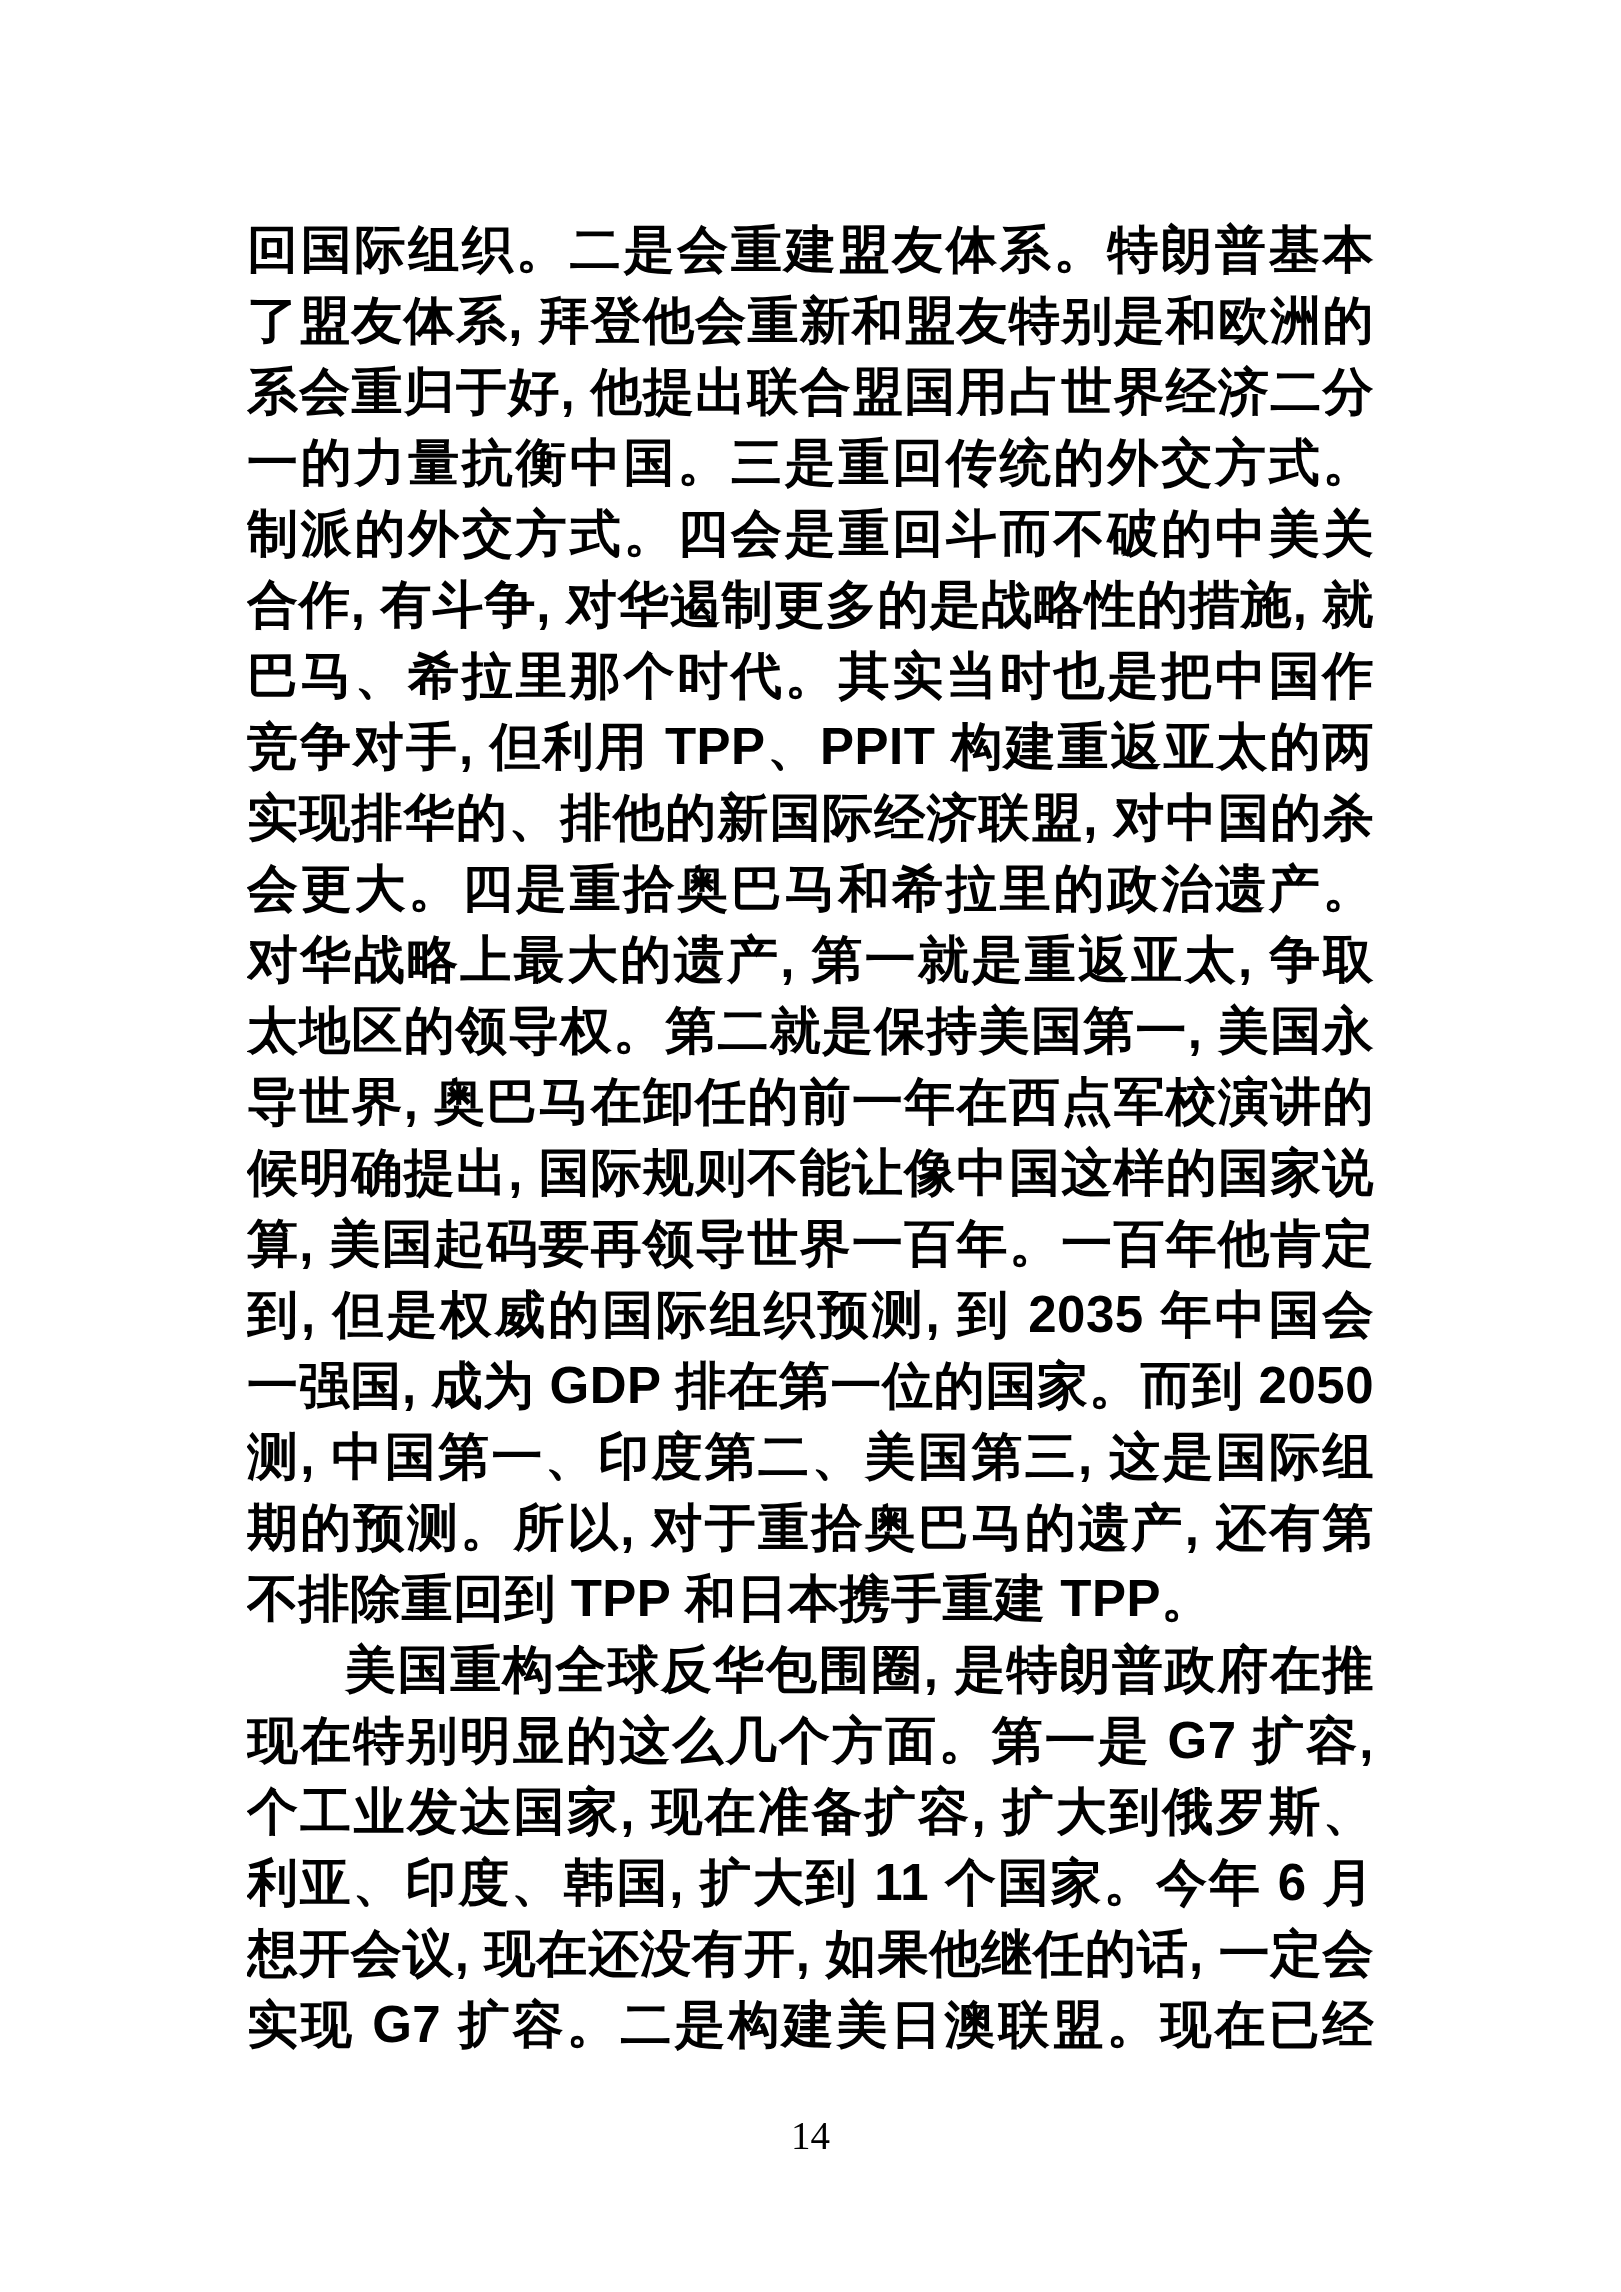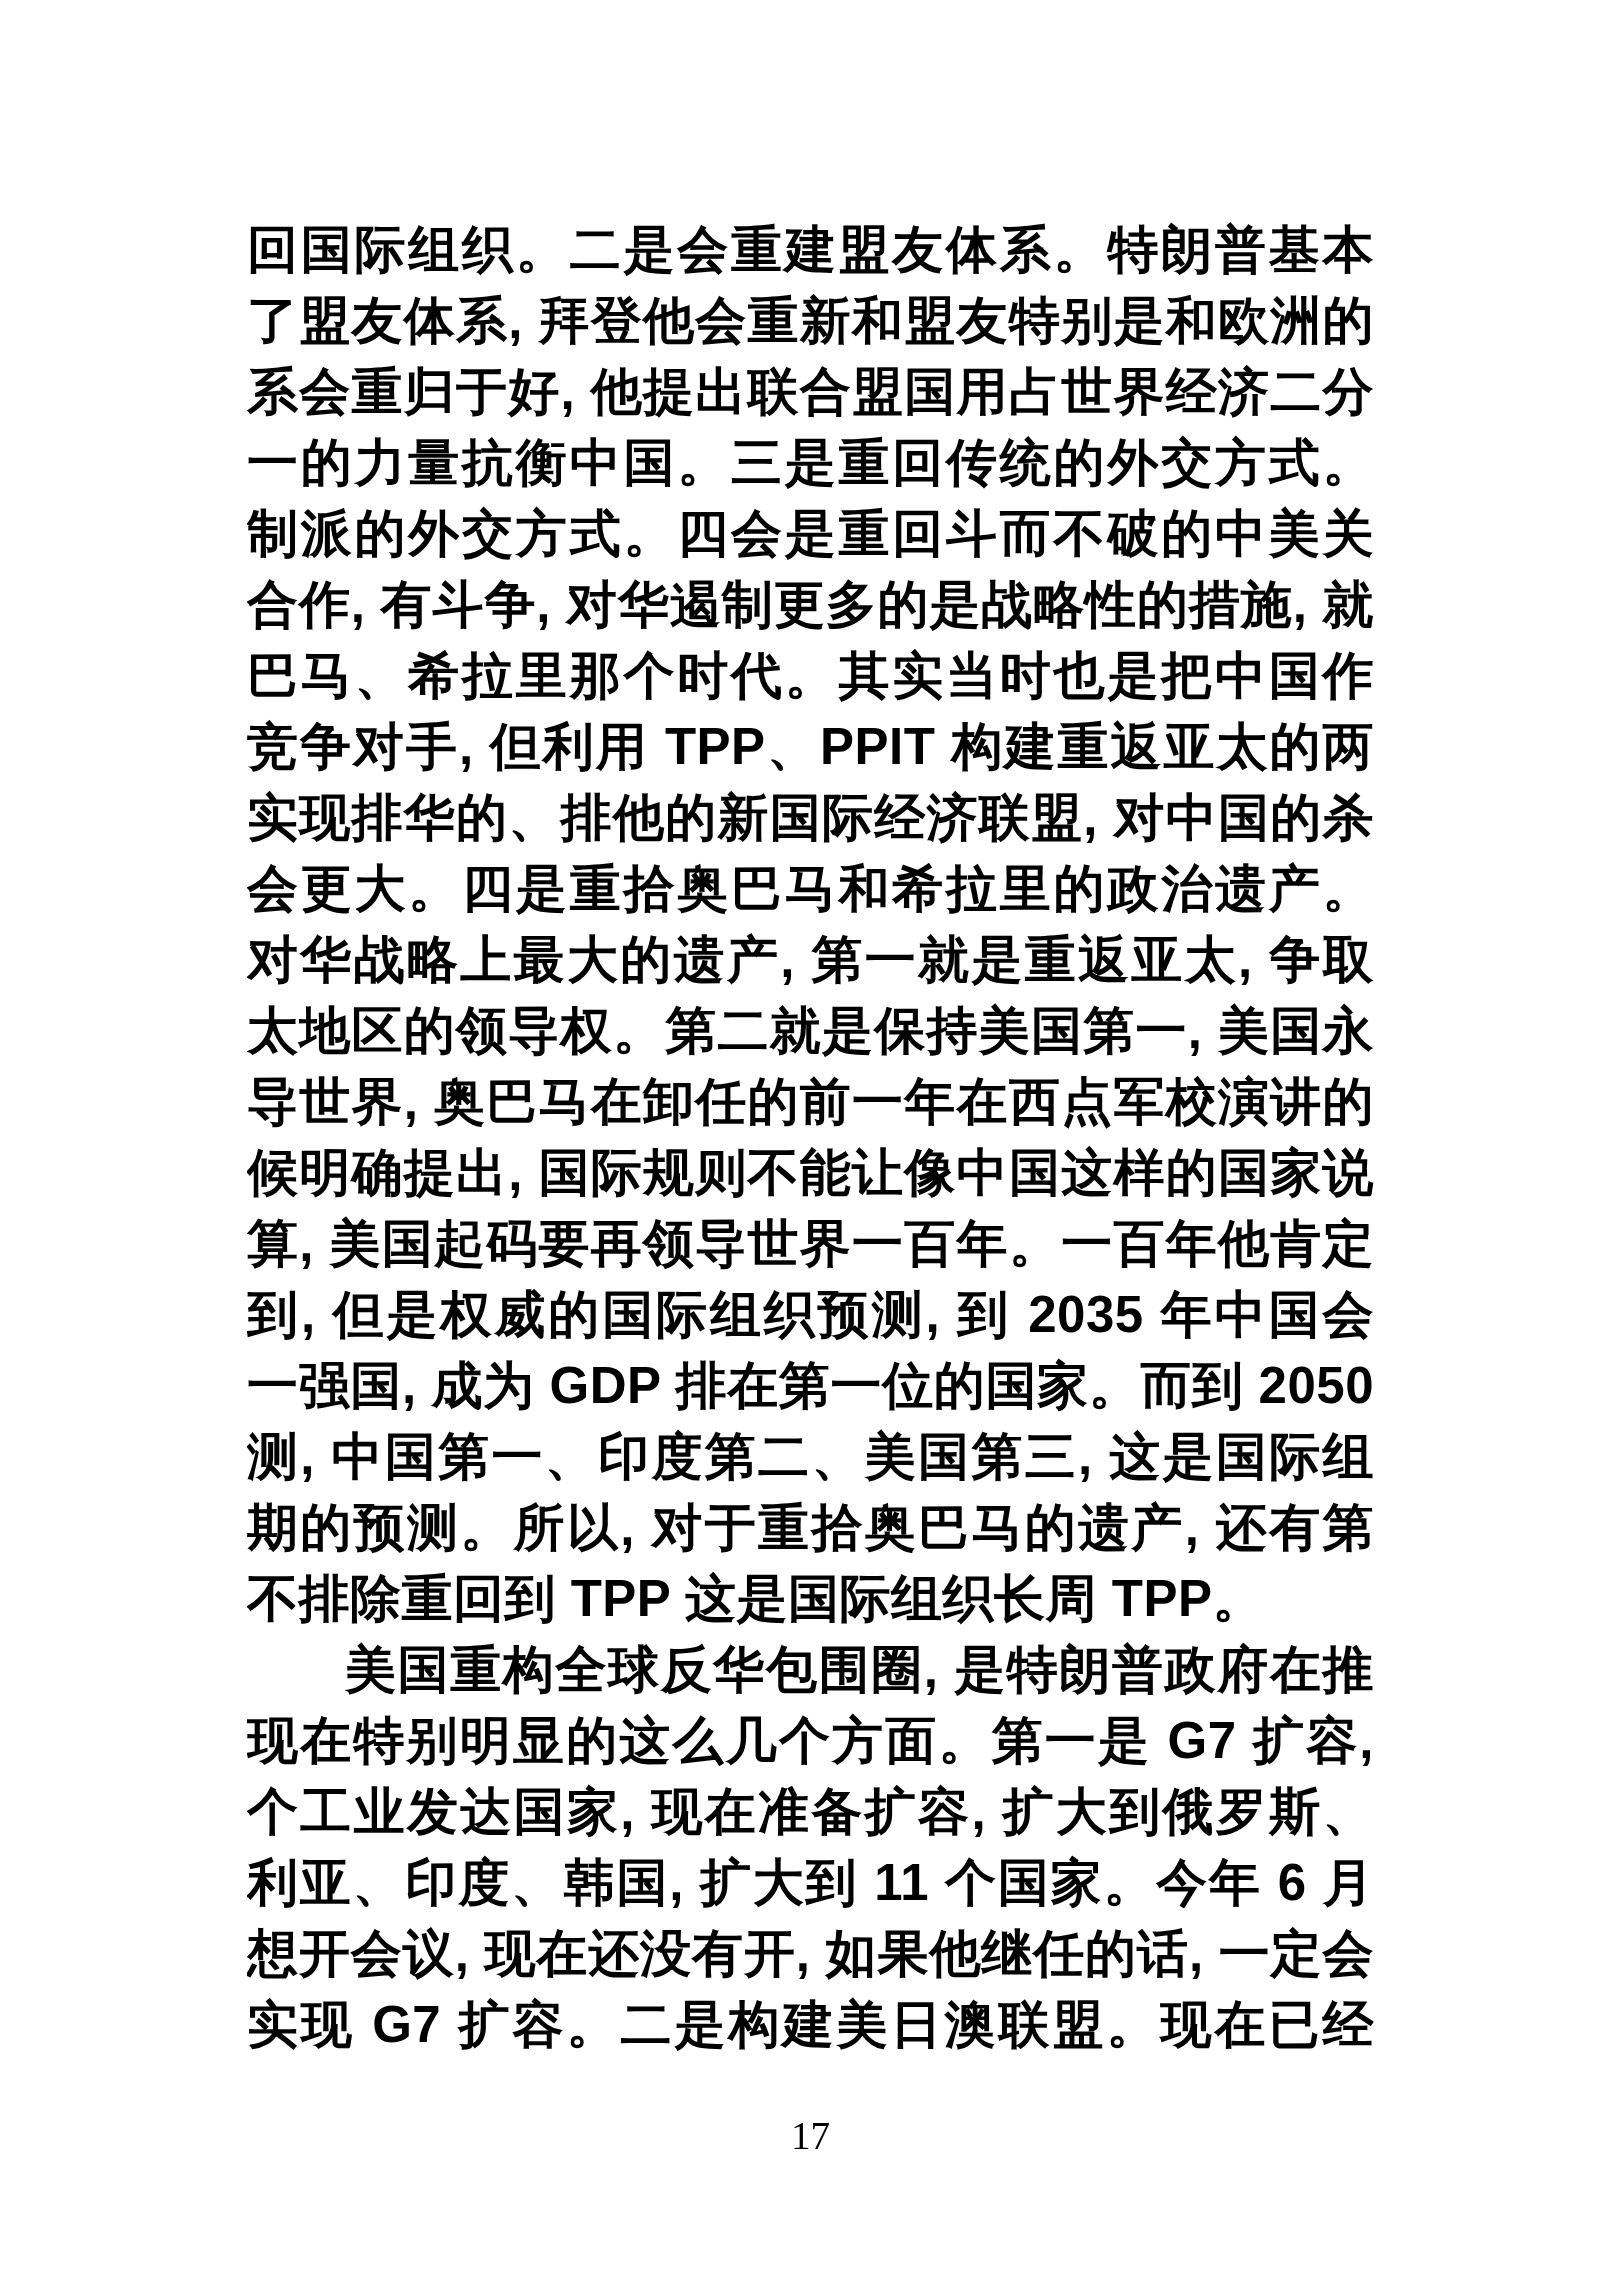--- a/index.html
+++ b/index.html
@@ -81,30 +81,30 @@
       <div class="line">会更大。四是重拾奥巴马和希拉里的政治遗产。他们在</div>
       <div class="line">对华战略上最大的遗产, 第一就是重返亚太, 争取在亚</div>
       <div class="line">太地区的领导权。第二就是保持美国第一, 美国永远领</div>
       <div class="line">导世界, 奥巴马在卸任的前一年在西点军校演讲的时</div>
       <div class="line">候明确提出, 国际规则不能让像中国这样的国家说了</div>
       <div class="line">算, 美国起码要再领导世界一百年。一百年他肯定看不</div>
       <div class="line">到, 但是权威的国际组织预测, 到 2035 年中国会成为第</div>
       <div class="line">一强国, 成为 GDP 排在第一位的国家。而到 2050 年的预</div>
       <div class="line">测, 中国第一、印度第二、美国第三, 这是国际组织长周</div>
       <div class="line">期的预测。所以, 对于重拾奥巴马的遗产, 还有第三条,</div>
-      <div class="line para-end">不排除重回到 TPP 这是国际组织长周 TPP。</div>
+      <div class="line para-end">不排除重回到 TPP 和日本携手重建 TPP。</div>
     </div>
 
     <div class="paragraph">
       <div class="line indent">美国重构全球反华包围圈, 是特朗普政府在推动,</div>
       <div class="line">现在特别明显的这么几个方面。第一是 G7 扩容,就是七</div>
       <div class="line">个工业发达国家, 现在准备扩容, 扩大到俄罗斯、澳大</div>
       <div class="line">利亚、印度、韩国, 扩大到 11 个国家。今年 6 月份特朗普</div>
       <div class="line">想开会议, 现在还没有开, 如果他继任的话, 一定会推动</div>
       <div class="line">实现 G7 扩容。二是构建美日澳联盟。现在已经成立了,</div>
     </div>
 
   </div>
 
-  <div class="page-number">17</div>
+  <div class="page-number">14</div>
 
 </div>
 
 
 </body></html>

